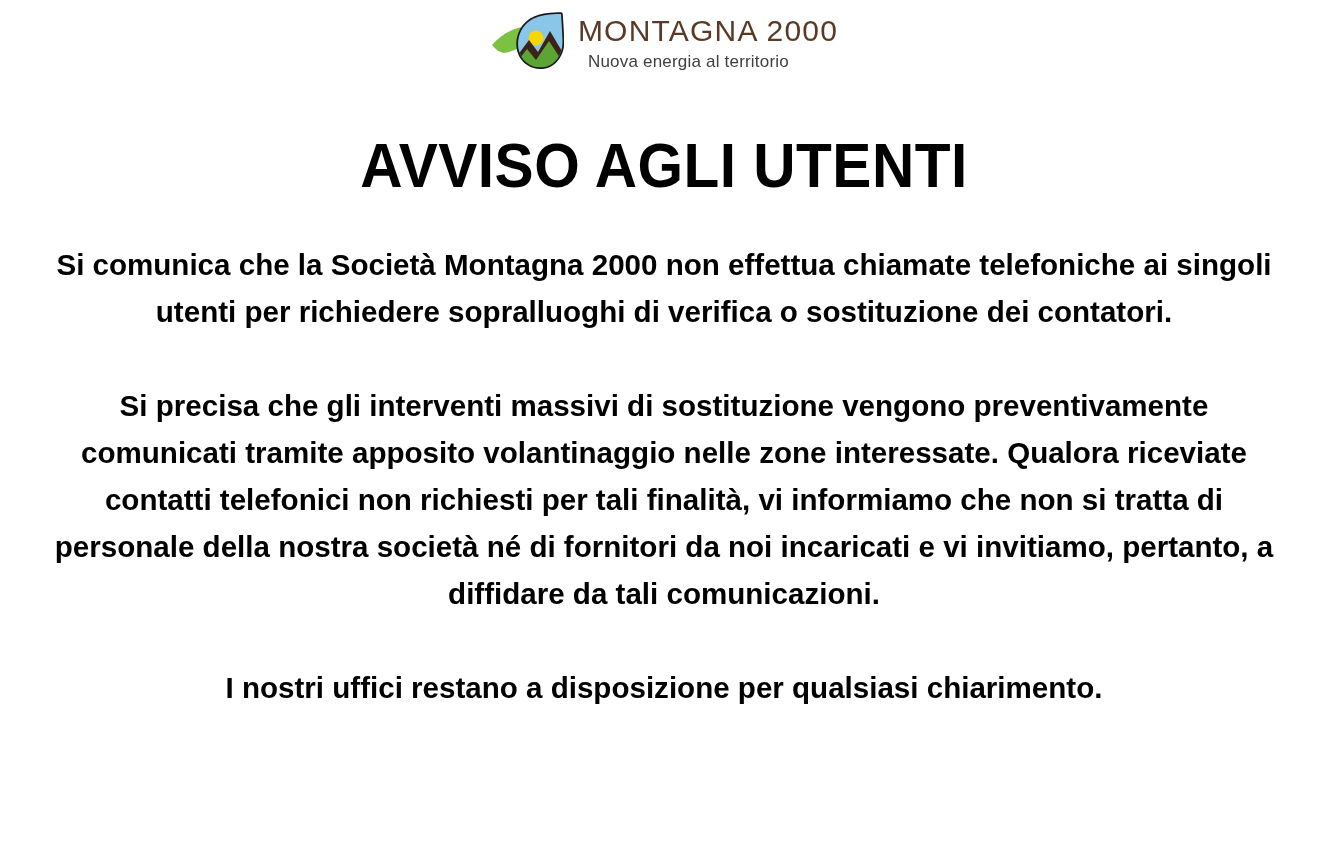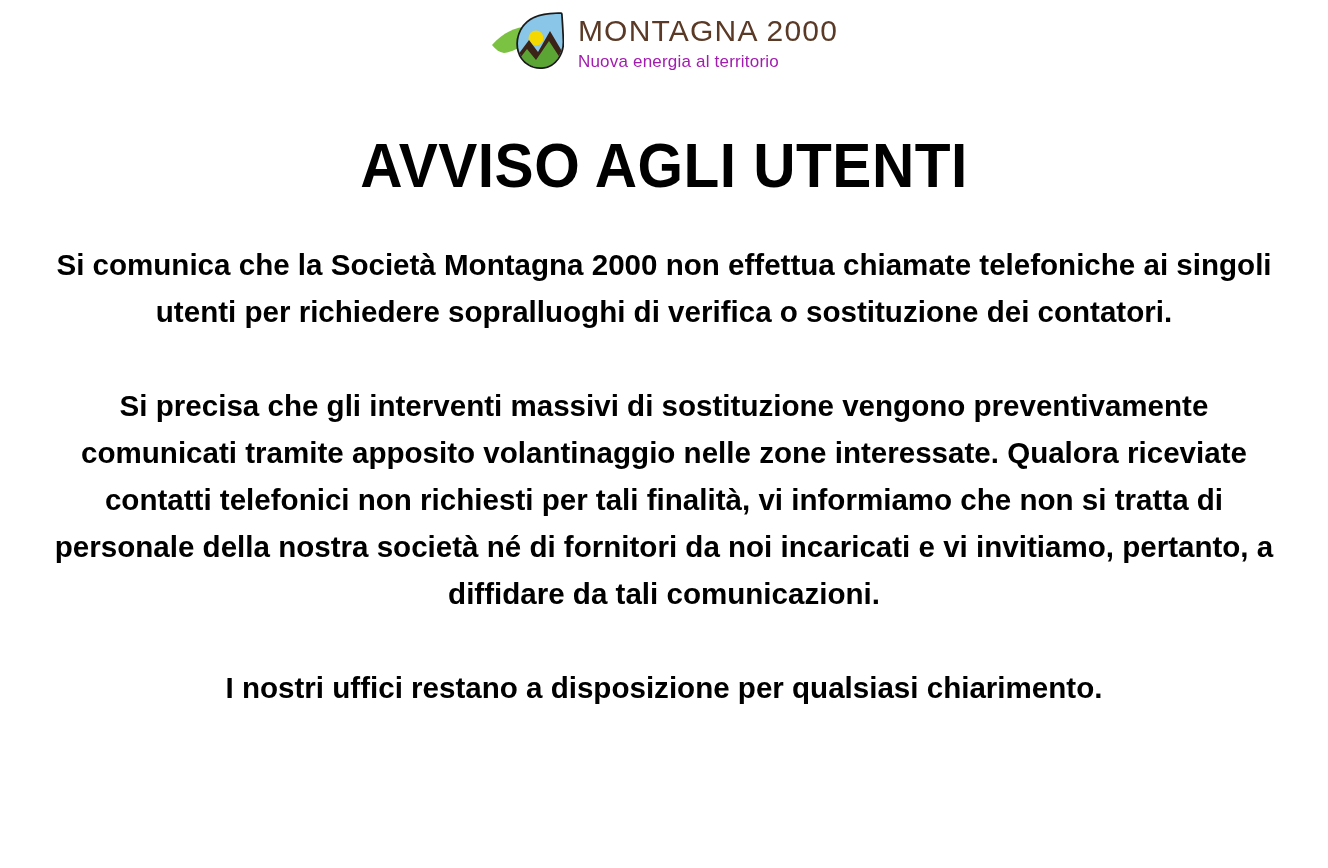--- a/index.html
+++ b/index.html
@@ -58,24 +58,25 @@
     color: #5a3a26;
     font-weight: 400;
     white-space: nowrap;
   }
 
   .logo-tagline {
     font-family: "Liberation Sans", sans-serif;
     font-size: 17px;
     line-height: 1;
     margin-top: 7px;
-    color: #a21caf;
+    color: #404040;
     font-weight: 400;
     letter-spacing: 0.2px;
     white-space: nowrap;
+    margin-left: 10px;
   }
 
   
   .notice-title {
     text-align: center;
     font-family: "Liberation Sans", sans-serif;
     font-weight: bold;
     font-size: 63px;
     line-height: 1;
     letter-spacing: 0.5px;

